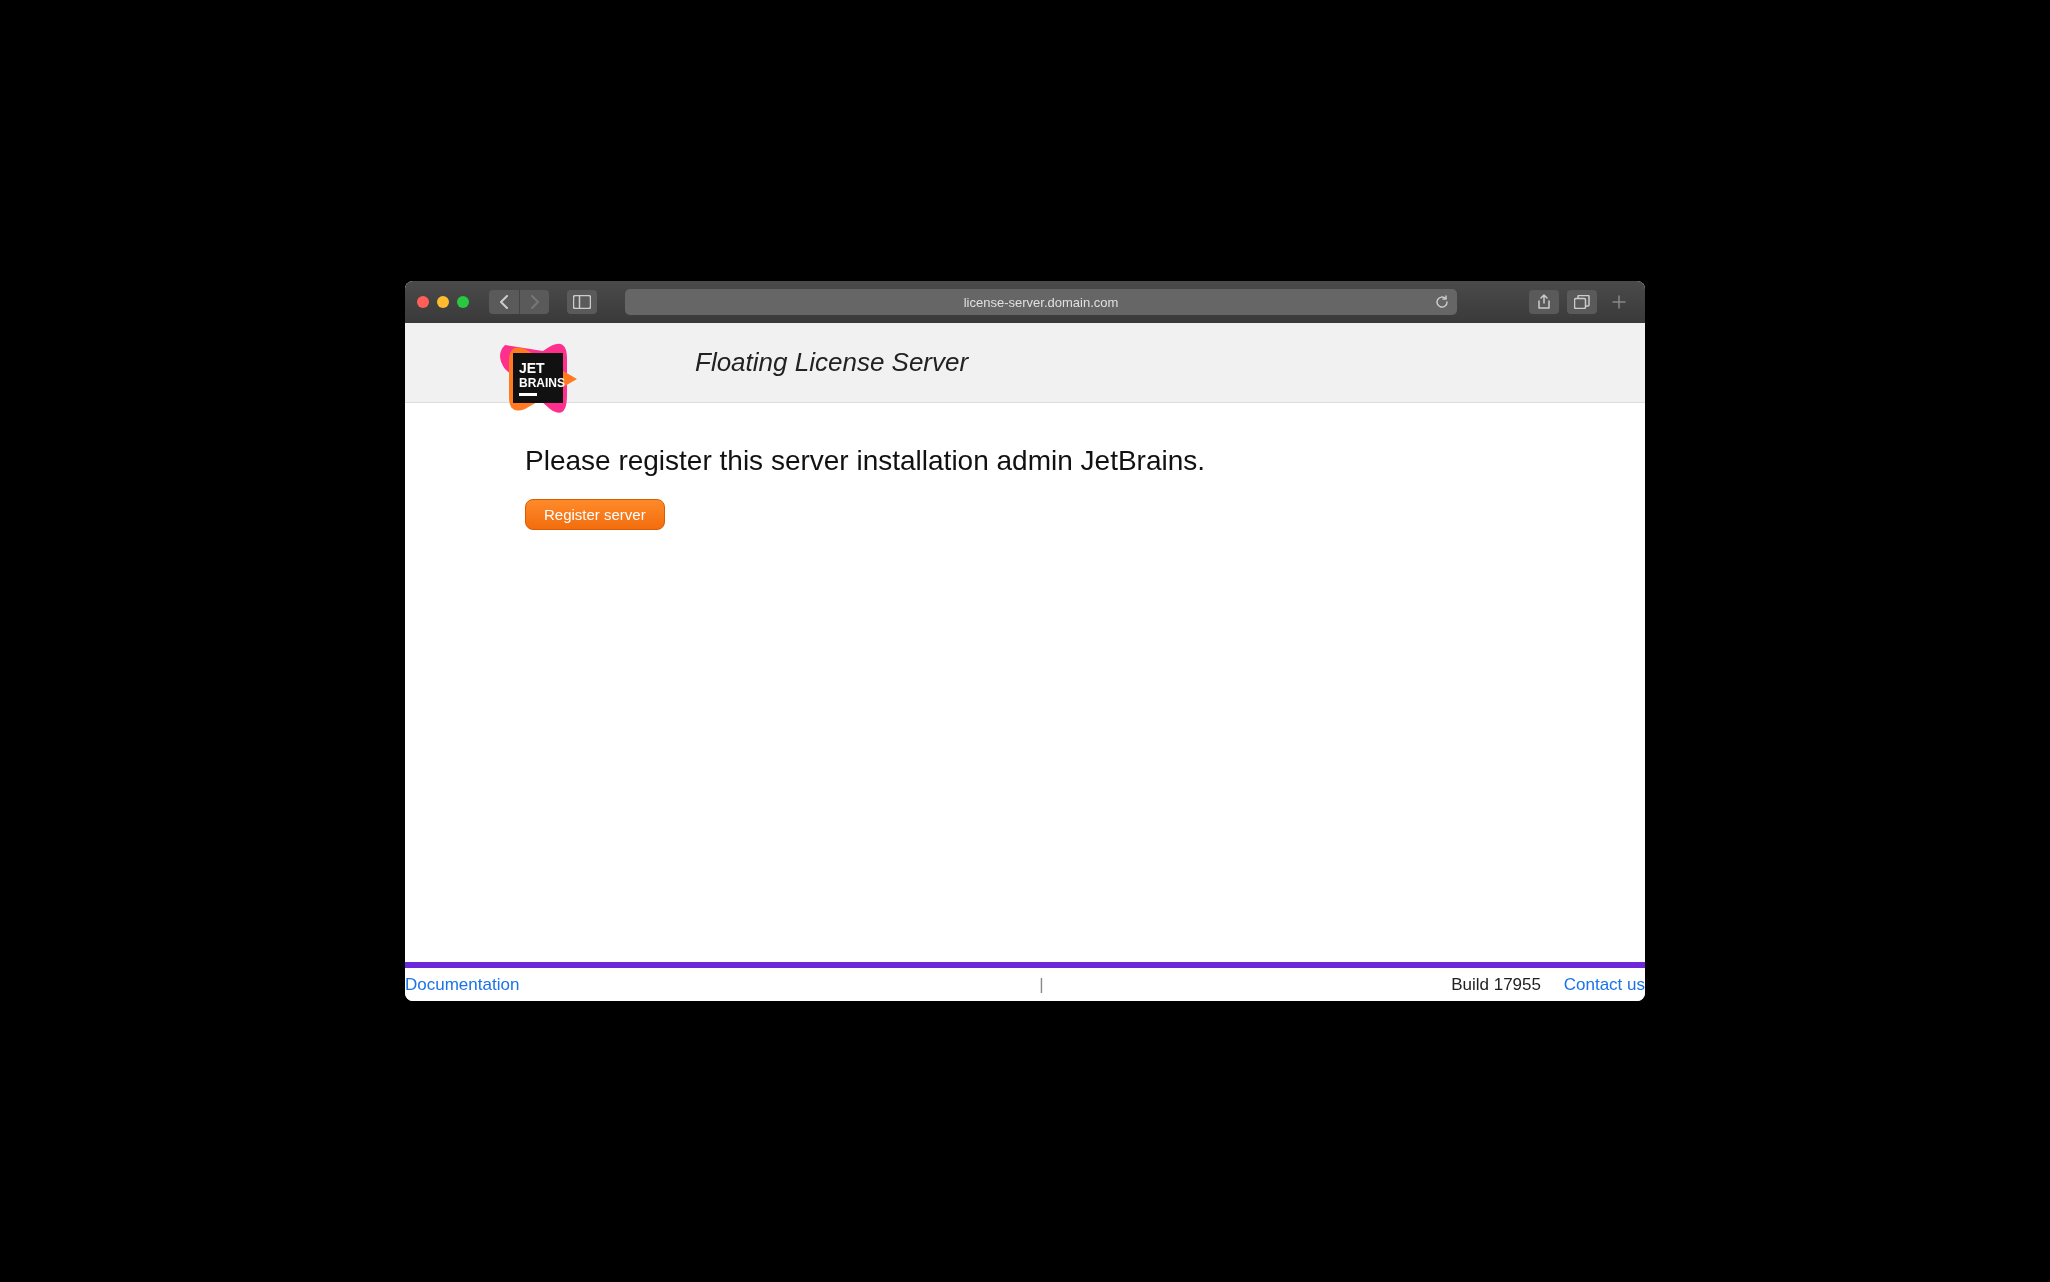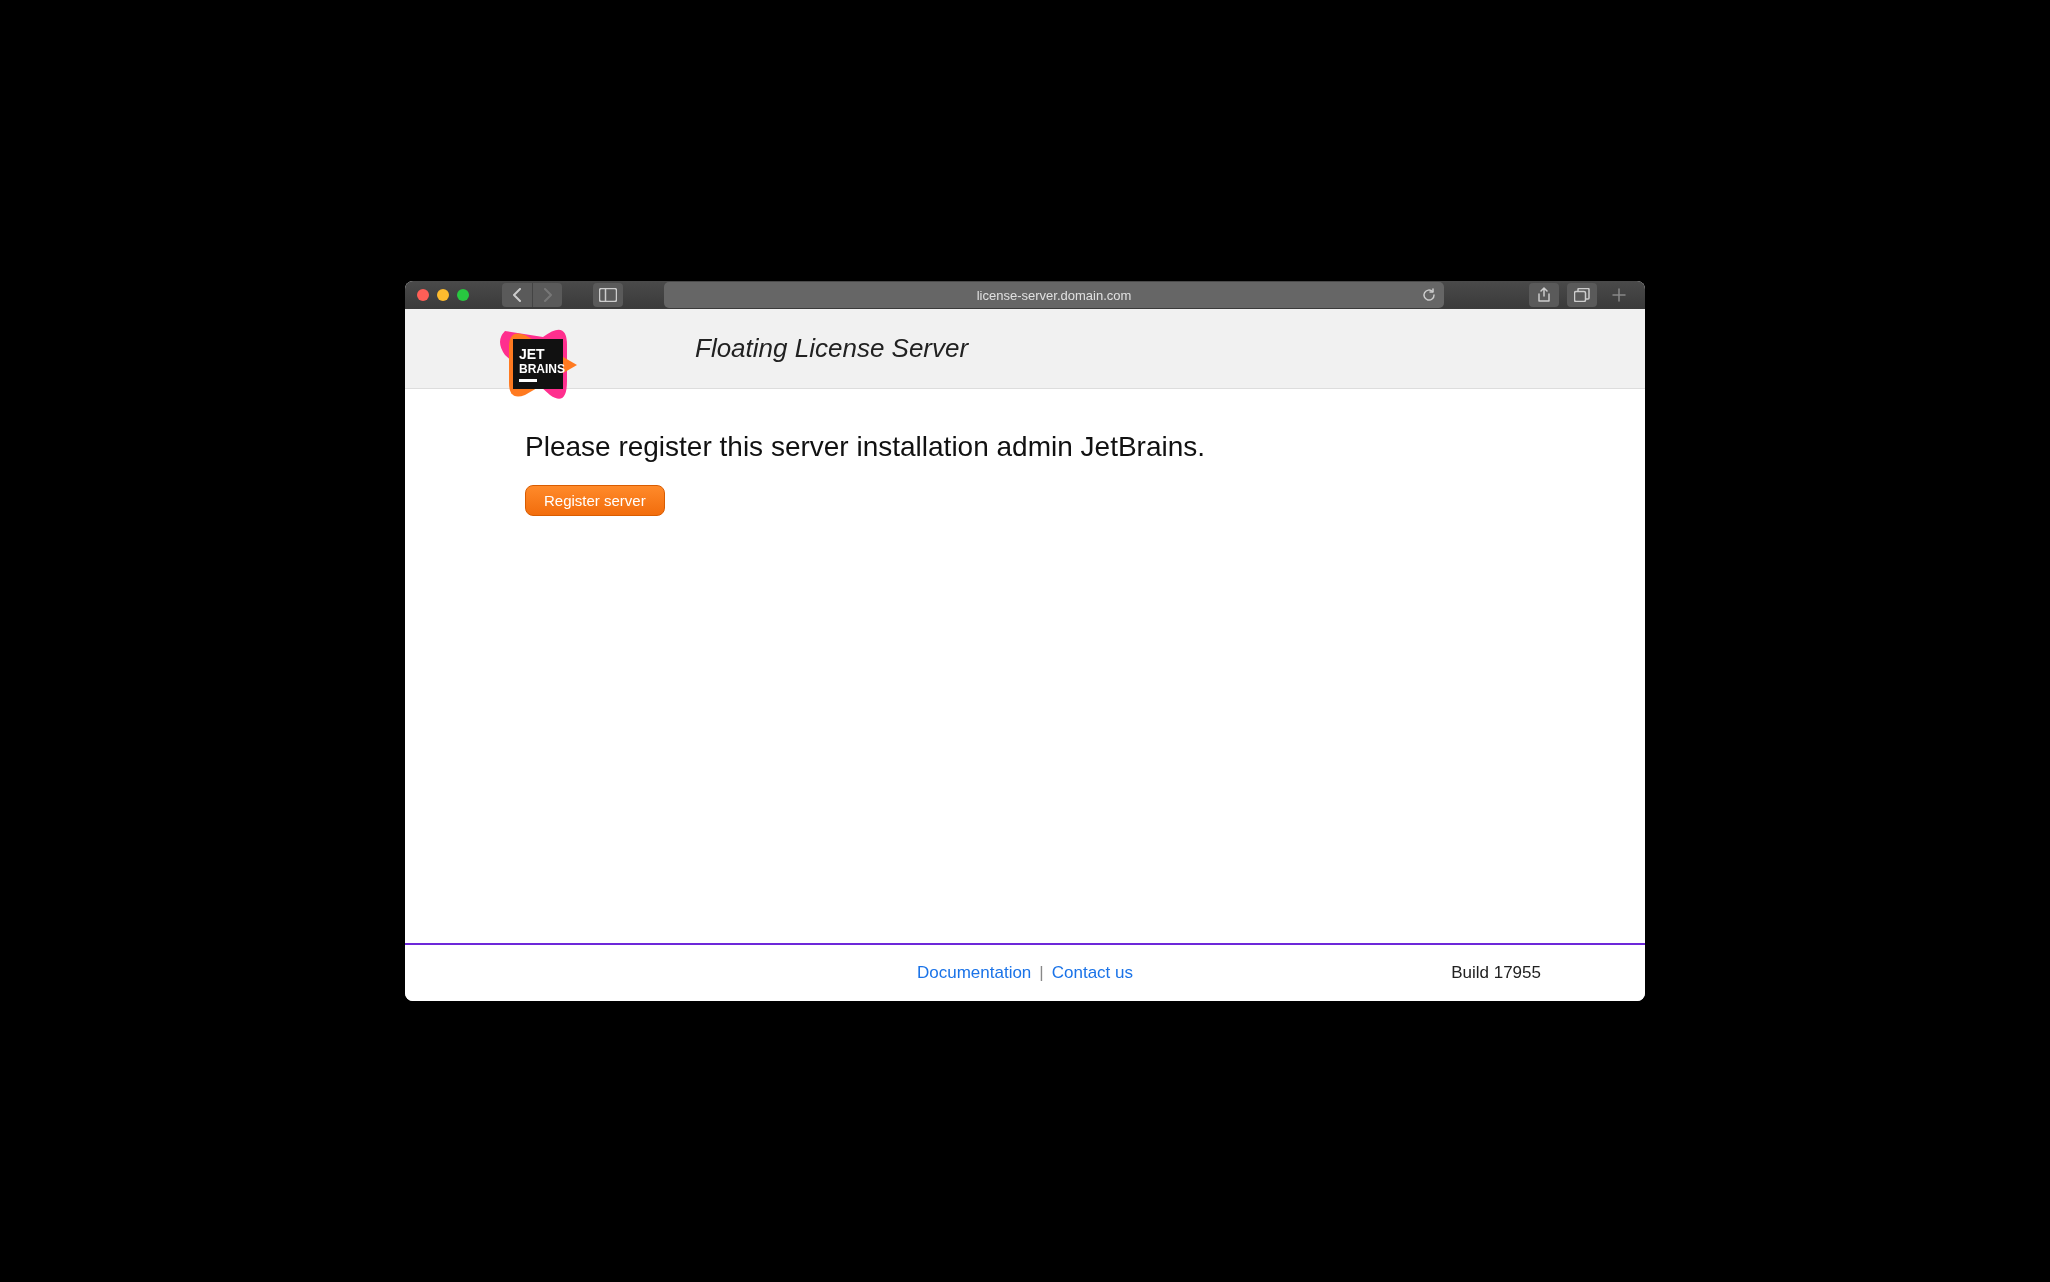--- a/index.html
+++ b/index.html
@@ -16,26 +16,26 @@
     height: 720px;
     background: #fff;
     border-radius: 8px;
     overflow: hidden;
     box-shadow: 0 25px 60px rgba(0,0,0,0.6);
     display: flex;
     flex-direction: column;
   }
   
   .titlebar {
-    height: 28px;
+    height: 42px;
     background: linear-gradient(#4a4a4a, #3a3a3a);
     display: flex;
     align-items: center;
     padding: 0 12px;
-    gap: 25px;
+    gap: 12px;
     flex-shrink: 0;
   }
   .traffic { display: flex; gap: 8px; margin-right: 8px; }
   .dot { width: 12px; height: 12px; border-radius: 50%; }
   .dot.red { background: #ff5f57; }
   .dot.yellow { background: #febc2e; }
   .dot.green { background: #28c840; }
   .tb-btn {
     height: 24px;
     min-width: 30px;
@@ -123,26 +123,26 @@
     background: linear-gradient(#ff8a2a, #f26d0d);
     color: #fff;
     border: 1px solid #d95c00;
     border-radius: 8px;
     padding: 6px 18px;
     font-size: 15px;
     cursor: pointer;
   }
   
   .footer {
-    height: 58px;
-    border-top: 2px solid #6d28d9;
+    height: 39px;
+    border-top: 6px solid #6d28d9;
     background: #fff;
     display: flex;
     align-items: center;
-    justify-content: center;
+    justify-content: space-between;
     font-size: 17px;
     position: relative;
     flex-shrink: 0;
   }
   .footer a { color: #1a73e8; text-decoration: none; cursor: pointer; }
   .footer .sep { color: #888; margin: 0 8px; }
   .footer .build {
     position: absolute;
     right: 104px;
     color: #222;

